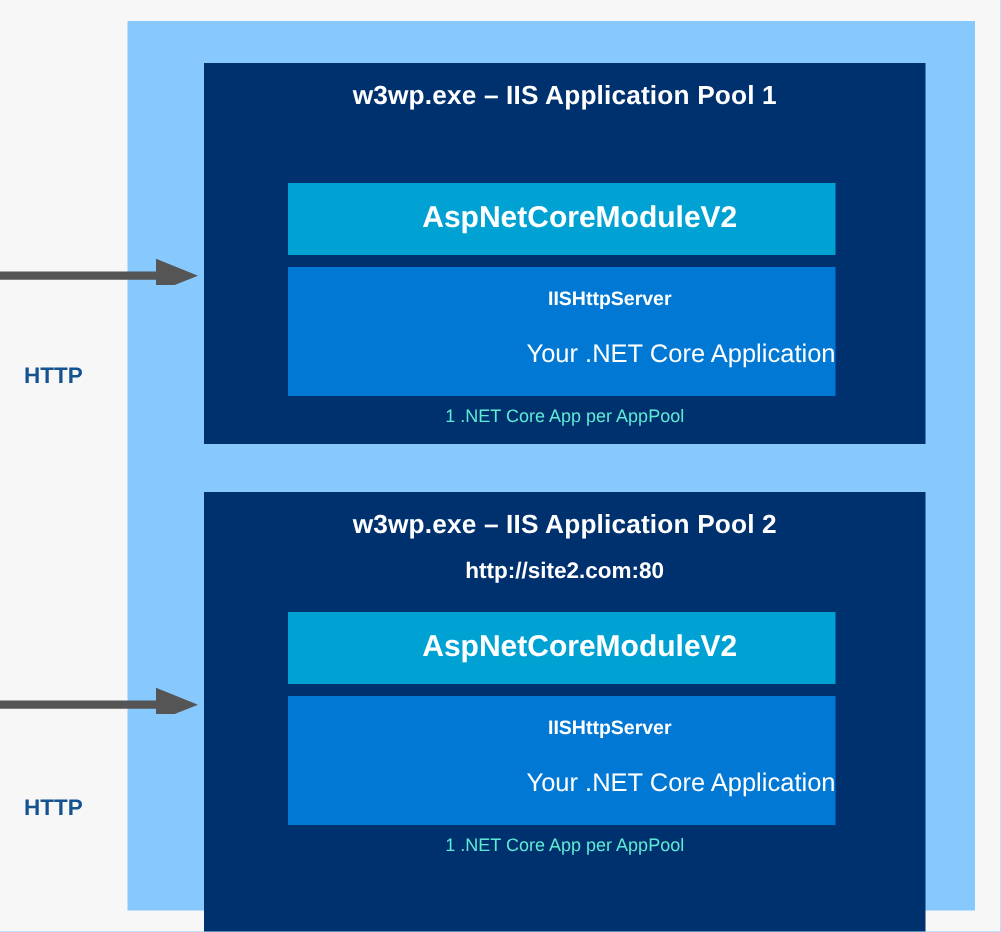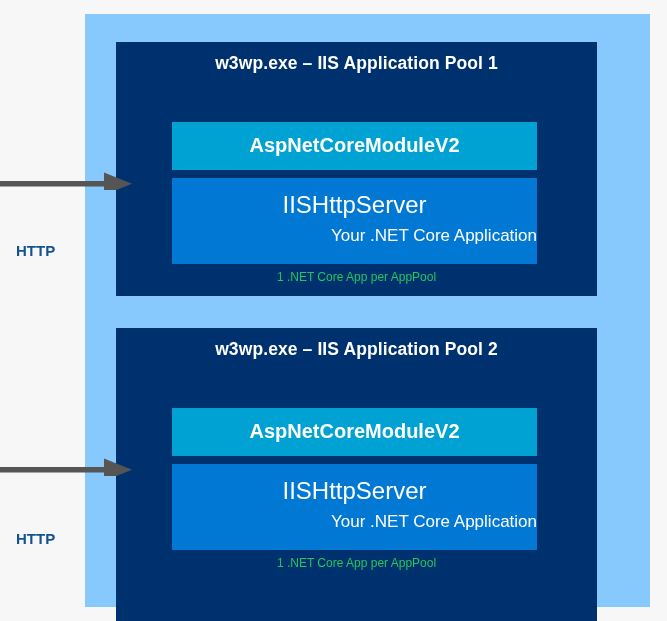--- a/index.html
+++ b/index.html
@@ -28,21 +28,21 @@
     left: 85px;
     top: 14px;
     width: 565px;
     height: 593px;
     background: #87c9fd;
   }
 
   
   .pool-box {
     position: absolute;
-    left: 116px;
+    left: 136px;
     width: 481px;
     background: #00316f;
     box-sizing: border-box;
   }
   .pool-box.pool-1 { top: 42px;  height: 254px; }
   .pool-box.pool-2 { top: 328px; height: 318px; }
 
   .pool-title {
     position: absolute;
     left: 0;
@@ -93,41 +93,43 @@
     width: 100%;
     text-align: center;
     color: #ffffff;
     white-space: nowrap;
   }
 
   .module-box.ancm .module-label {
     top: 12px;
     font-size: 20px;
     font-weight: bold;
+    padding-left: 12px;
   }
 
   .module-box.httpserver .module-label.primary {
     top: 13px;
-    font-size: 24px;
-    font-weight: normal;
+    font-size: 13px;
+    font-weight: bold;
+    padding-left: 32px;
   }
   .module-box.httpserver .module-label.secondary {
     top: 48px;
     font-size: 17px;
     font-weight: normal;
     text-align: right;
   }
 
   .pool-footnote {
     position: absolute;
     left: 0;
     top: 228px;       
     width: 100%;
     text-align: center;
-    color: #22c55e;
+    color: #5eead4;
     font-size: 12px;
     white-space: nowrap;
   }
 
   
   .http-arrow {
     position: absolute;
     left: 0;
     width: 132px;
     height: 34px;
@@ -166,20 +168,21 @@
     <div class="module-box httpserver">
       <div class="module-label primary">IISHttpServer</div>
       <div class="module-label secondary">Your .NET Core Application</div>
     </div>
 
     <div class="pool-footnote">1 .NET Core App per AppPool</div>
   </div>
 
   <div class="pool-box pool-2">
     <div class="pool-title">w3wp.exe – IIS Application Pool 2</div>
+    <div class="pool-url">http://site2.com:80</div>
 
     <div class="module-box ancm">
       <div class="module-label">AspNetCoreModuleV2</div>
     </div>
 
     <div class="module-box httpserver">
       <div class="module-label primary">IISHttpServer</div>
       <div class="module-label secondary">Your .NET Core Application</div>
     </div>
 

